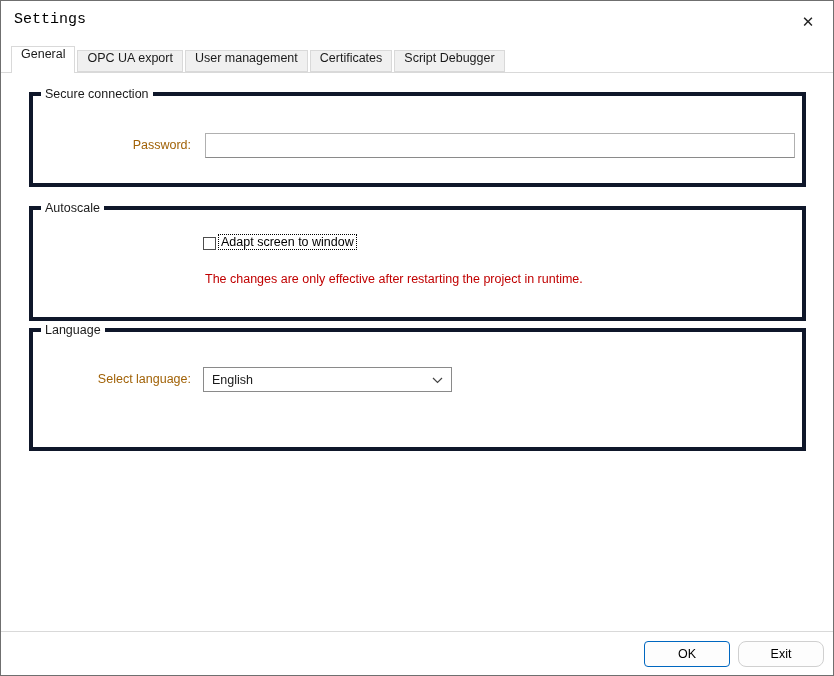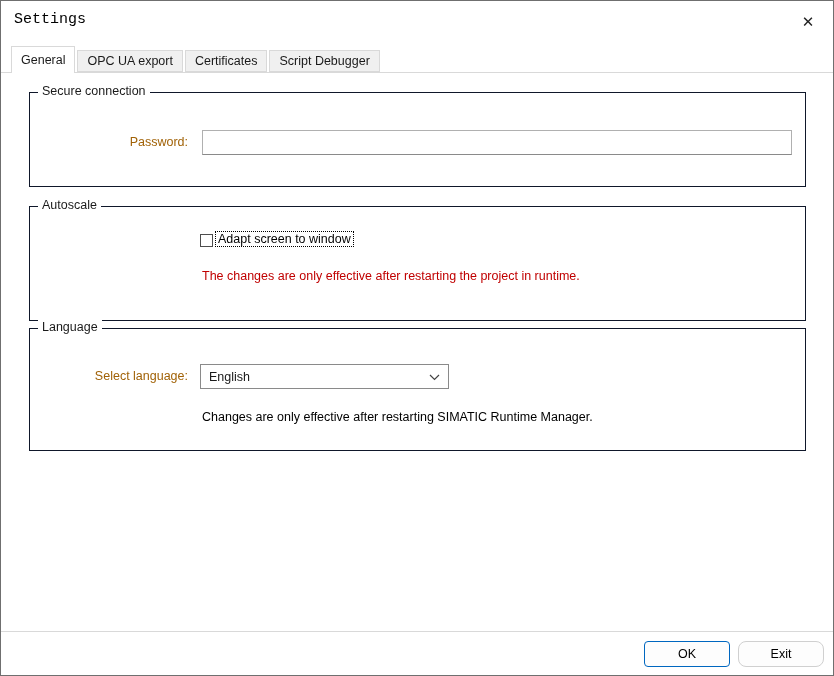--- a/index.html
+++ b/index.html
@@ -25,35 +25,35 @@
 
   
   .tabbar {
     position:absolute; top:46px; left:0; right:0; height:26px;
     display:flex; align-items:flex-end;
     padding-left:10px;
     border-bottom:1px solid #d9d9d9;
   }
   .tab {
     height:22px; padding:0 9px; margin-right:2px;
-    display:flex; align-items:center;
+    display:flex; 
     background:#f0f0f0; border:1px solid #d9d9d9;
     font-size:12.5px; color:#1a1a1a; cursor:pointer;
     white-space:nowrap;
   }
   .tab.active {
     height:27px; margin-bottom:-1px; padding-bottom:1px;
     background:#ffffff; border-bottom:none;
     position:relative; z-index:2;
   }
 
   
   .group {
     position:absolute; left:28px; width:777px;
-    border:1px solid #0f172a; background:#fff;
+    border:4px solid #0f172a; background:#fff;
   }
   .group-title {
     position:absolute; top:-9px; left:8px;
     background:#ffffff; padding:0 4px;
     font-size:12.5px; color:#1a1a1a;
   }
   #group-secure   { top:91px;  height:95px; }
   #group-autoscale{ top:205px; height:115px; }
   #group-language { top:327px; height:123px; }
 
@@ -124,20 +124,23 @@
   </div>
 
   <div class="tabbar">
     <div class="tab active">
       <span>General</span>
     </div>
     <div class="tab">
       <span>OPC UA export</span>
     </div>
     <div class="tab">
+      <span>User management</span>
+    </div>
+    <div class="tab">
       <span>Certificates</span>
     </div>
     <div class="tab">
       <span>Script Debugger</span>
     </div>
   </div>
 
   <div class="group" id="group-secure">
     <span class="group-title">Secure connection</span>
     <span class="field-label" style="top:42px;">Password:</span>
@@ -153,20 +156,19 @@
 
   <div class="group" id="group-language">
     <span class="group-title">Language</span>
     <span class="field-label" style="top:40px;">Select language:</span>
     <div class="combo">
       <span>English</span>
       <svg class="chev" viewBox="0 0 11 7">
         <polyline points="1,1 5.5,5.5 10,1" fill="none" stroke="#444" stroke-width="1.2"></polyline>
       </svg>
     </div>
-    <span class="note">Changes are only effective after restarting SIMATIC Runtime Manager.</span>
   </div>
 
   <div class="divider"></div>
   <div class="btn" id="btn-ok">OK</div>
   <div class="btn" id="btn-exit">Exit</div>
 
 </div>
 
 </body></html>

